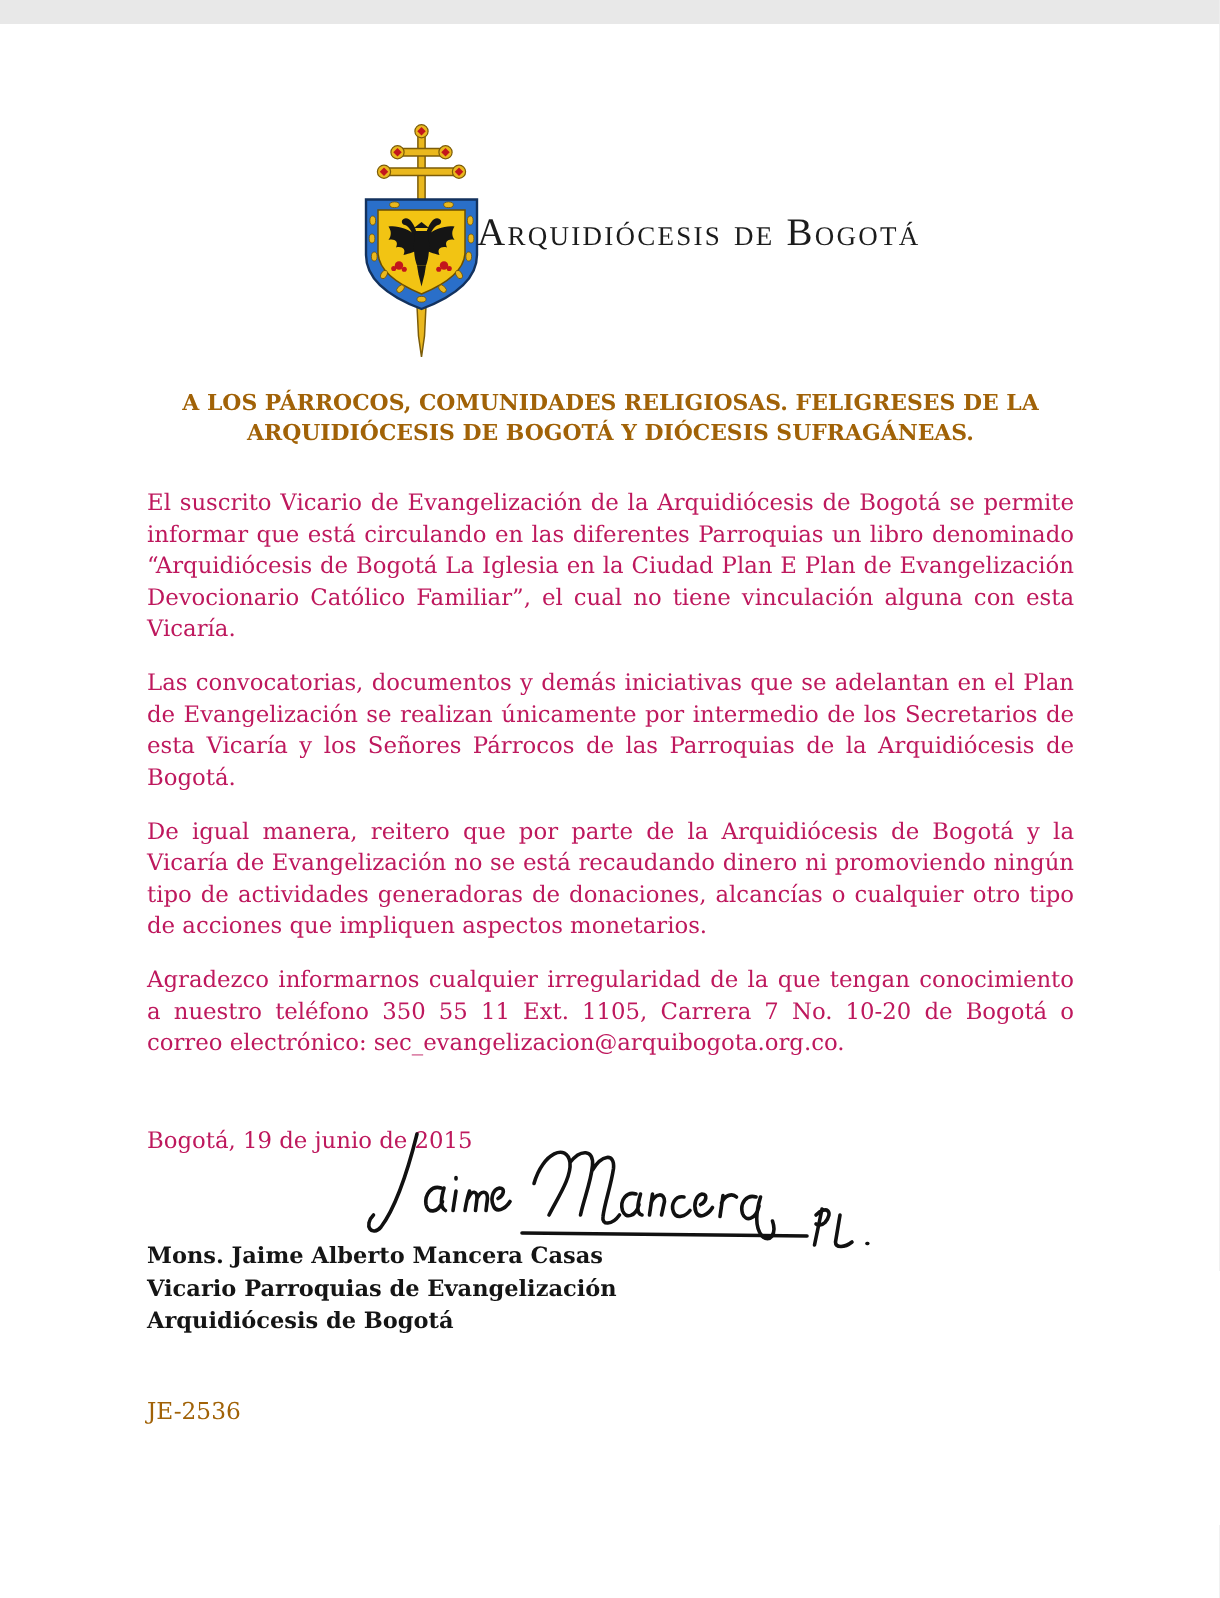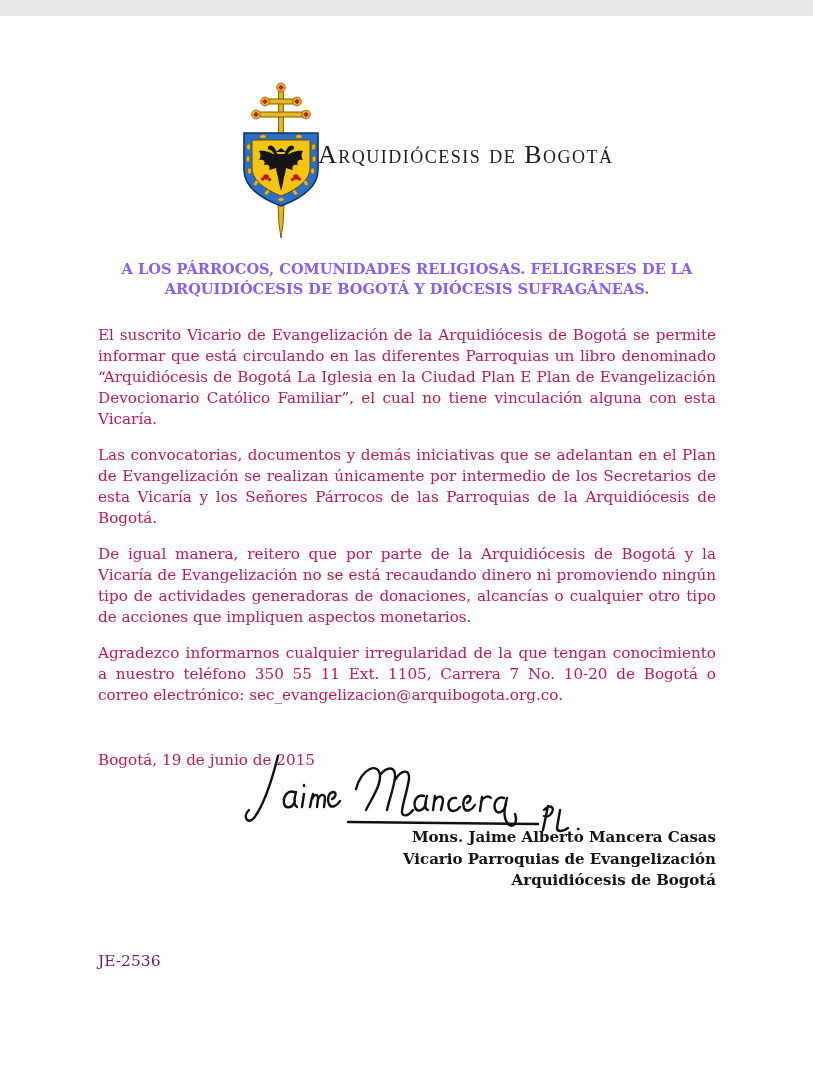--- a/index.html
+++ b/index.html
@@ -21,44 +21,44 @@
     font-variant:small-caps;
     font-size:26px; letter-spacing:1.5px;
     color:#1c1c1c; white-space:nowrap;
   }
 
   
   .heading {
     position:absolute; left:98px; top:243px; width:618px;
     text-align:center; font-weight:bold;
     font-size:14.6px; line-height:20px;
-    color:#8b5cf6;
+    color:#a16207;
   }
 
   
   .body-block { position:absolute; left:98px; top:309px; width:618px; }
   .body-block p {
     margin:0 0 15px 0;
     text-align:justify; text-justify:inter-word;
     font-size:15.2px; line-height:21px;
     color:#be185d;
   }
   .date-line { margin-top:44px !important; text-align:center; }
 
   
   .signature-svg { position:absolute; left:238px; top:726px; width:345px; height:92px; }
   .signature-block {
     position:absolute; left:98px; top:811px; width:618px;
-    text-align:right; font-weight:bold;
+    text-align:left; font-weight:bold;
     font-size:15px; line-height:21.5px; color:#151515;
   }
 
   .reference-code {
-    position:absolute; left:98px; top:936px;
-    font-size:15.5px; color:#701a75;
+    position:absolute; left:98px; top:916px;
+    font-size:15.5px; color:#a16207;
   }
 </style>
 </head>
 <body>
 
 <div class="page">
 
   <svg class="coat-of-arms" viewBox="0 0 90 170" xmlns="http://www.w3.org/2000/svg" aria-hidden="true">
 
     <polygon points="42,126 48,126 47,146 45,160 43,146" fill="#eab81e" stroke="#7c5c08" stroke-width="1"></polygon>

